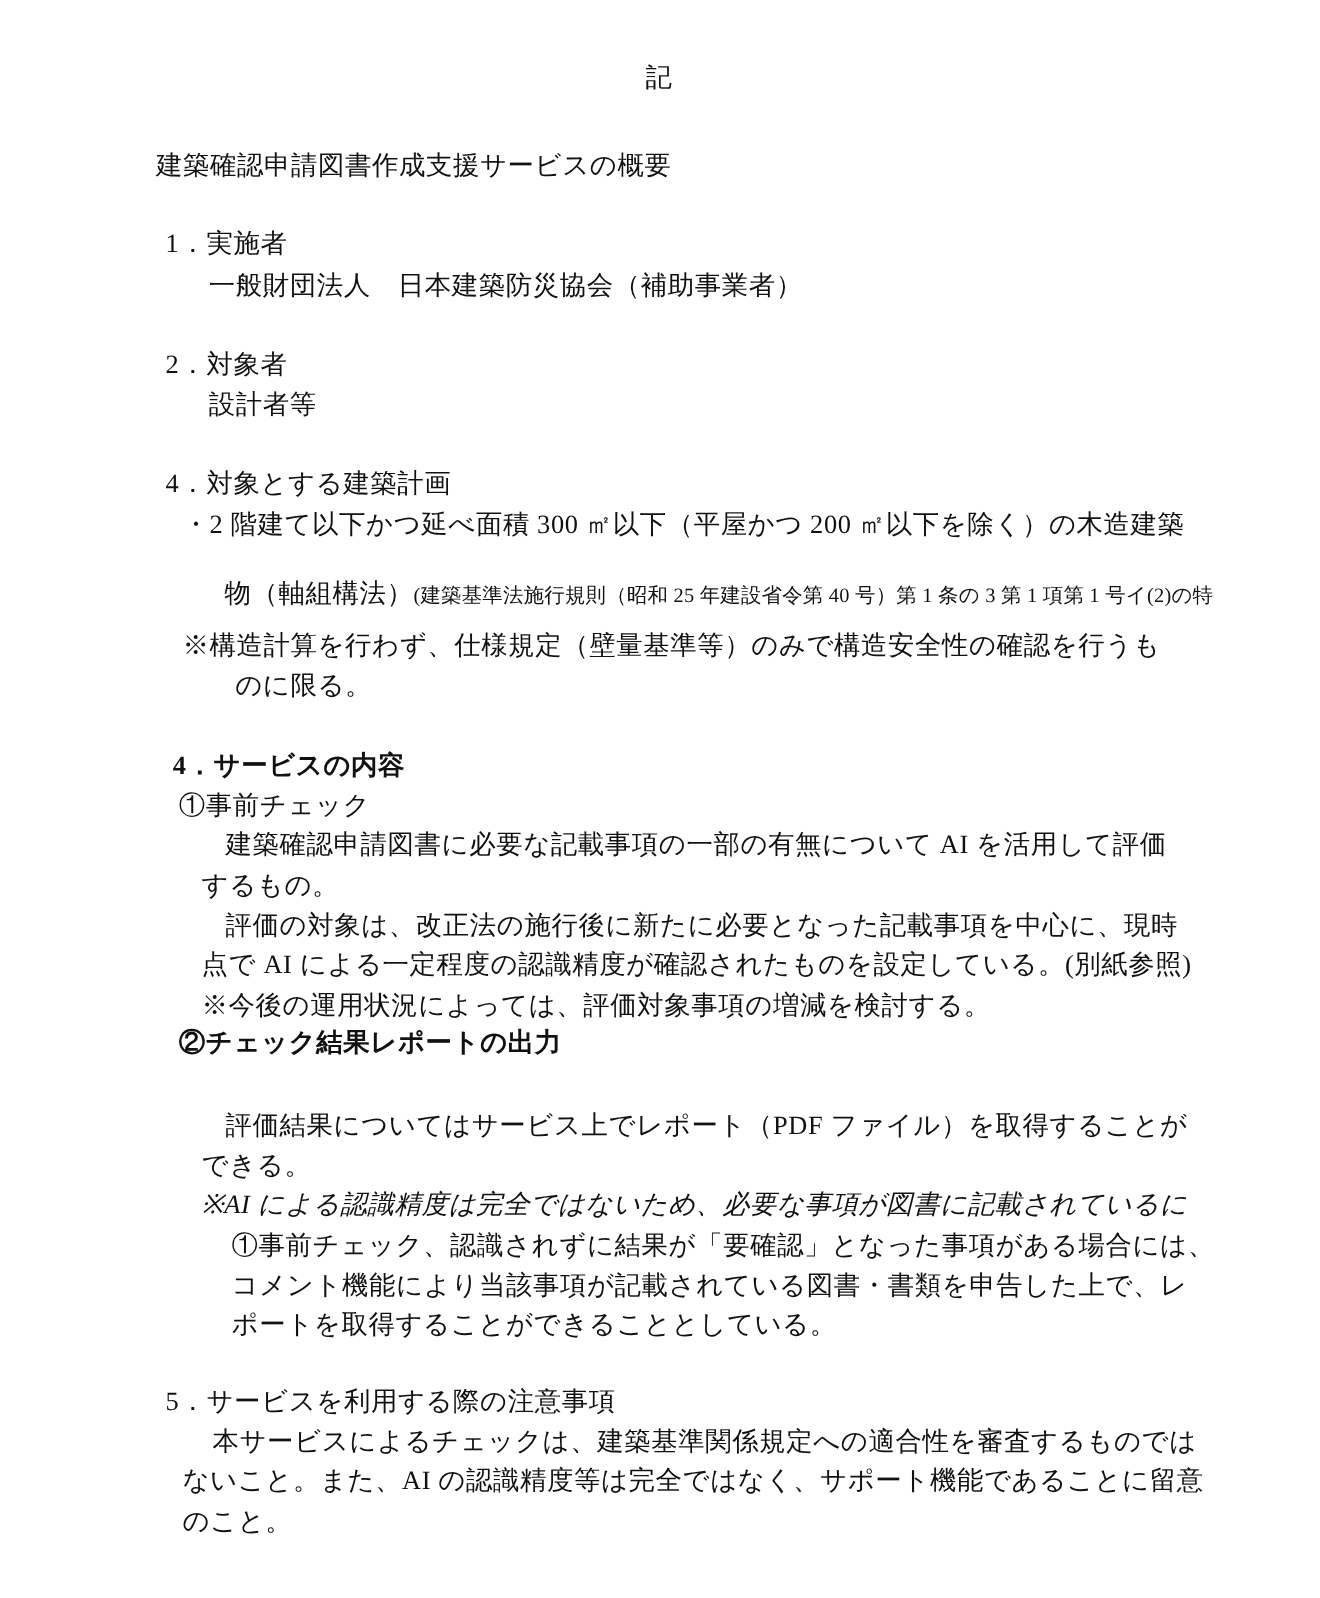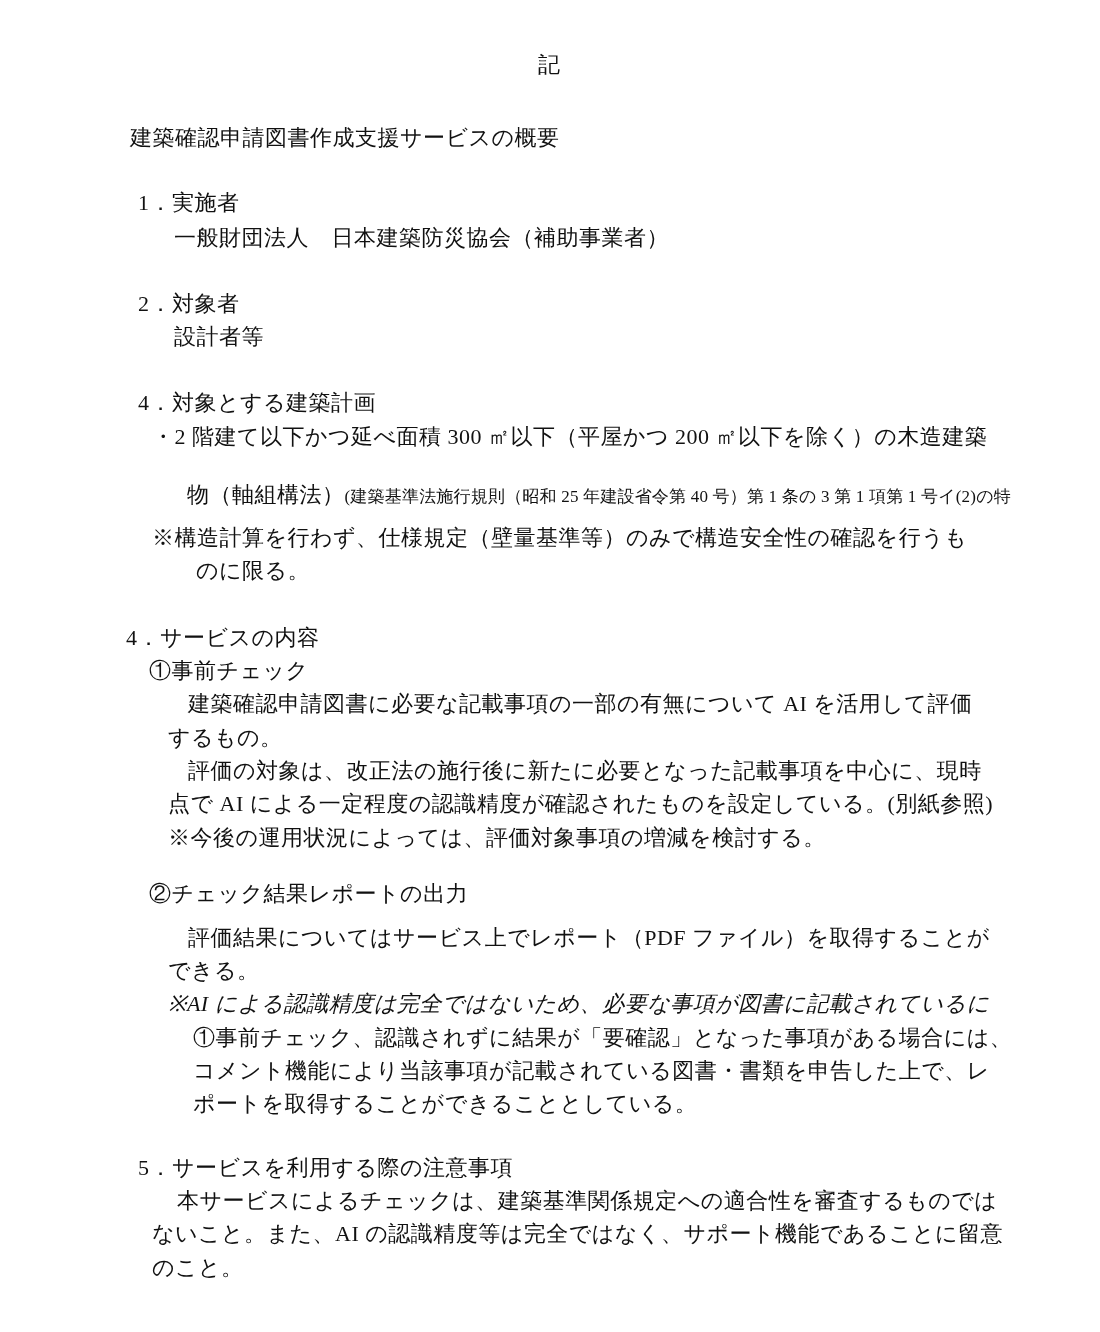--- a/index.html
+++ b/index.html
@@ -51,30 +51,30 @@
   <div class="ln" style="top:325px;left:174px;">設計者等</div>
 
   <div class="ln" style="top:391px;left:138px;">4．対象とする建築計画</div>
   <div class="ln" style="top:425px;left:152px;">・2 階建て以下かつ延べ面積 300 ㎡以下（平屋かつ 200 ㎡以下を除く）の木造建築</div>
   <div class="ln" style="top:459px;left:163px;">
     <span>物（軸組構法）</span><span class="sm">(建築基準法施行規則（昭和 25 年建設省令第 40 号）第 1 条の 3 第 1 項第 1 号イ(2)の特</span>
   </div>
   <div class="ln" style="top:526px;left:152px;">※構造計算を行わず、仕様規定（壁量基準等）のみで構造安全性の確認を行うも</div>
   <div class="ln" style="top:559px;left:196px;">のに限る。</div>
 
-  <div class="ln" style="top:626px;left:126px;">4．サービスの内容</div>
+  <div class="ln" style="top:626px;left:144px;font-weight:bold;">4．サービスの内容</div>
 
   <div class="ln" style="top:659px;left:149px;">①事前チェック</div>
   <div class="ln" style="top:692px;left:188px;">建築確認申請図書に必要な記載事項の一部の有無について AI を活用して評価</div>
   <div class="ln" style="top:726px;left:168px;">するもの。</div>
   <div class="ln" style="top:759px;left:188px;">評価の対象は、改正法の施行後に新たに必要となった記載事項を中心に、現時</div>
   <div class="ln" style="top:792px;left:168px;">点で AI による一定程度の認識精度が確認されたものを設定している。(別紙参照)</div>
   <div class="ln" style="top:826px;left:168px;">※今後の運用状況によっては、評価対象事項の増減を検討する。</div>
 
-  <div class="ln" style="top:882px;left:149px;">②チェック結果レポートの出力</div>
+  <div class="ln" style="top:857px;left:149px;font-weight:bold;">②チェック結果レポートの出力</div>
   <div class="ln" style="top:926px;left:188px;">評価結果についてはサービス上でレポート（PDF ファイル）を取得することが</div>
   <div class="ln" style="top:959px;left:168px;">できる。</div>
   <div class="ln" style="top:992px;left:168px;font-style:italic;">※AI による認識精度は完全ではないため、必要な事項が図書に記載されているに</div>
   <div class="ln" style="top:1026px;left:193px;">①事前チェック、認識されずに結果が「要確認」となった事項がある場合には、</div>
   <div class="ln" style="top:1059px;left:193px;">コメント機能により当該事項が記載されている図書・書類を申告した上で、レ</div>
   <div class="ln" style="top:1092px;left:193px;">ポートを取得することができることとしている。</div>
 
   <div class="ln" style="top:1156px;left:138px;">5．サービスを利用する際の注意事項</div>
   <div class="ln" style="top:1189px;left:177px;">本サービスによるチェックは、建築基準関係規定への適合性を審査するものでは</div>
   <div class="ln" style="top:1222px;left:152px;">ないこと。また、AI の認識精度等は完全ではなく、サポート機能であることに留意</div>

